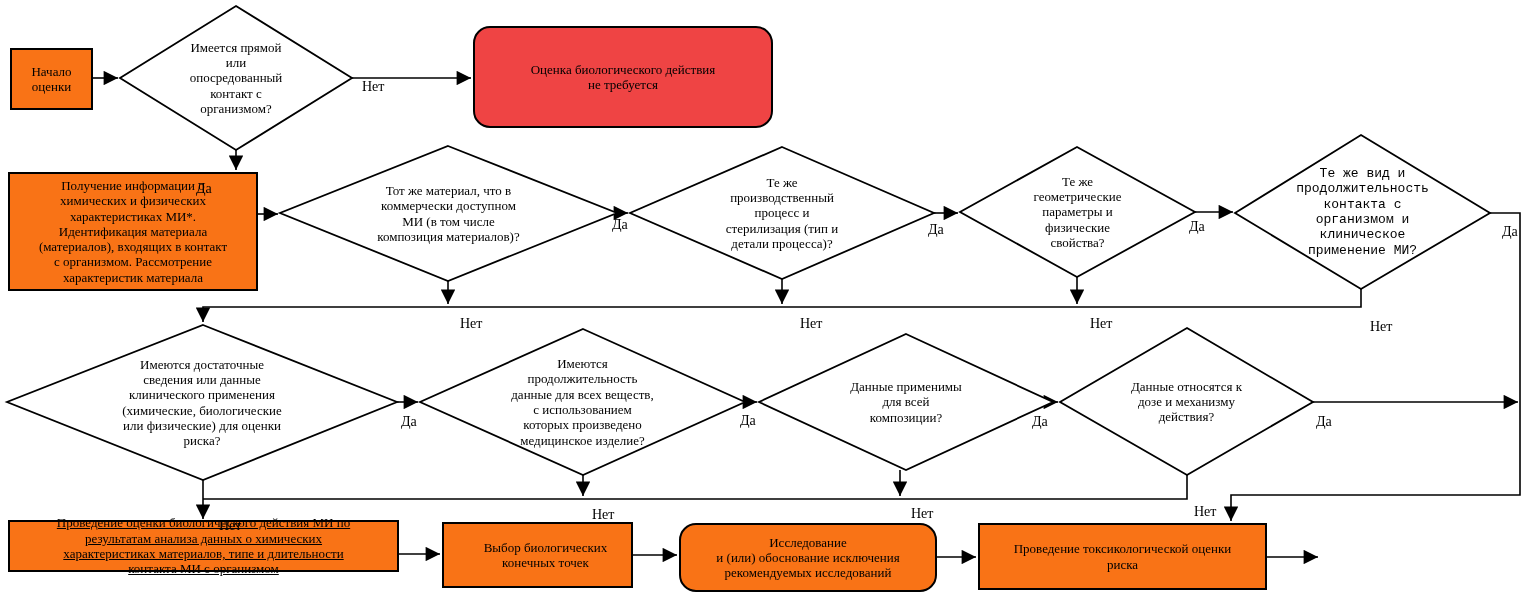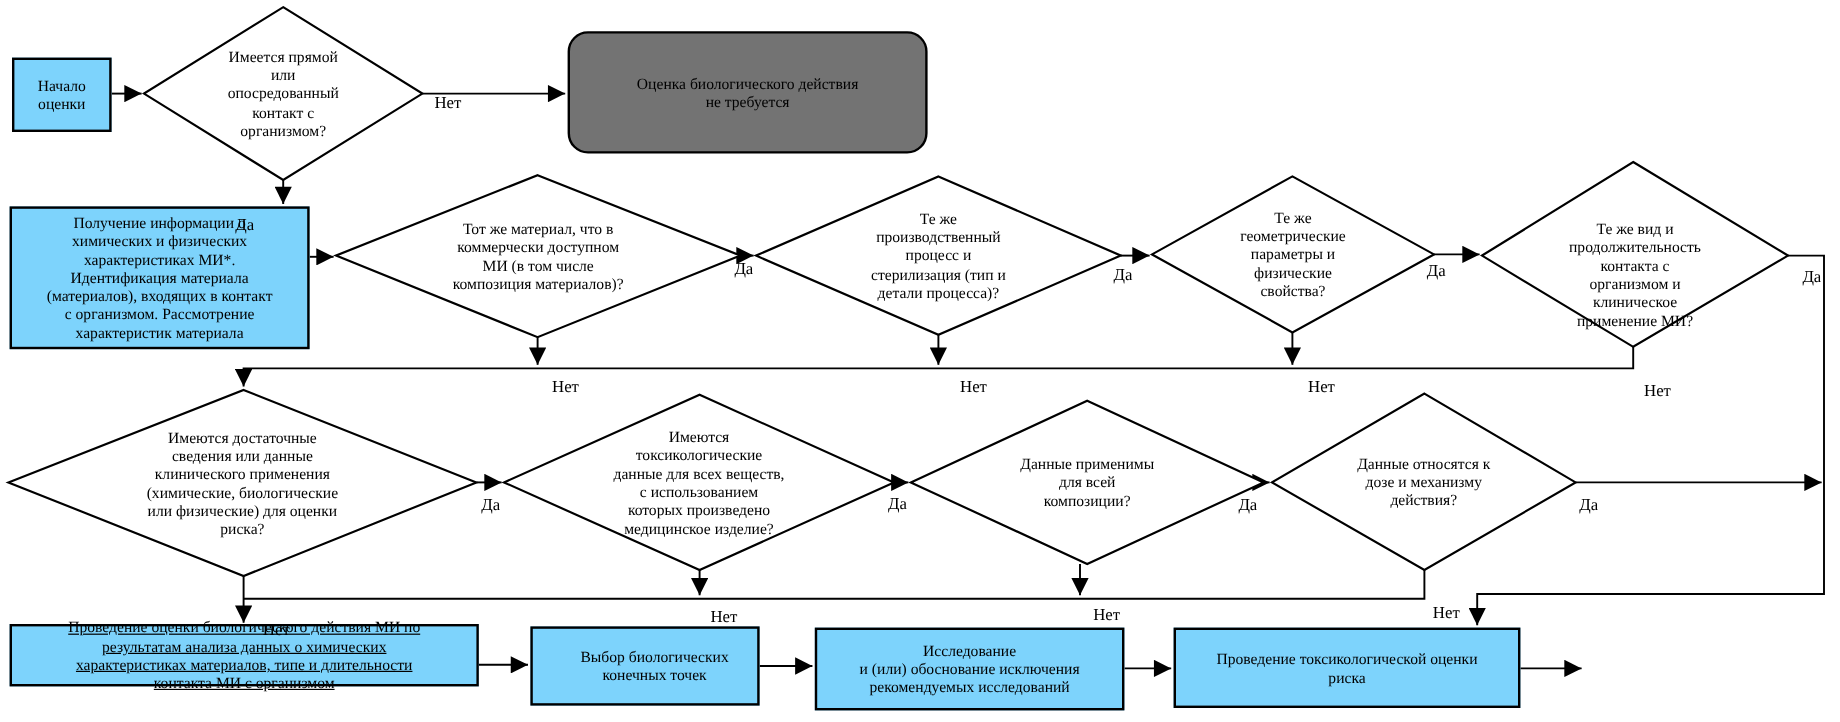--- a/index.html
+++ b/index.html
@@ -1,22 +1,22 @@
 <!DOCTYPE html>
 <html><head>
 <meta charset="utf-8">
 <style>
   html,body{margin:0;padding:0;background:#fff;}
   .canvas{position:relative;width:1533px;height:602px;background:#ffffff;
           font-family:"Liberation Serif", serif;color:#000;overflow:hidden;}
   svg.connectors{position:absolute;left:0;top:0;z-index:1;}
   .node{position:absolute;z-index:2;display:flex;align-items:center;justify-content:center;
         text-align:center;white-space:pre-line;font-size:13px;line-height:1.18;}
-  .box{border:2px solid #000;background:#7dd3fc;box-sizing:border-box;}
-  .rounded{border:2px solid #000;background:#737373;border-radius:17px;box-sizing:border-box;}
+  .box{border:2px solid #000;background:#f97316;box-sizing:border-box;}
+  .rounded{border:2px solid #000;background:#ef4444;border-radius:17px;box-sizing:border-box;}
   .diamond-text{background:transparent;z-index:3;padding:0 14px;box-sizing:border-box;}
   .lbl{position:absolute;z-index:3;font-size:14px;line-height:1;white-space:nowrap;margin-top:34px;}
 </style>
 </head>
 <body>
 
 <div class="canvas">
 
   <svg class="connectors" width="1533" height="602" viewBox="0 0 1533 602">
     <defs>
@@ -93,36 +93,36 @@
 процесс и
 стерилизация (тип и
 детали процесса)?</div>
 
   <div class="node diamond-text" style="left:960px;top:147px;width:235px;height:130px;">Те же
 геометрические
 параметры и
 физические
 свойства?</div>
 
-  <div class="node diamond-text" style="left:1235px;top:152px;width:255px;height:154px;">Те же вид и
+  <div class="node diamond-text" style="left:1235px;top:135px;width:255px;height:154px;font-family:Liberation Mono, monospace;">Те же вид и
 продолжительность
 контакта с
 организмом и
 клиническое
 применение МИ?</div>
 
   <div class="node diamond-text" style="left:7px;top:325px;width:390px;height:155px;">Имеются достаточные
 сведения или данные
 клинического применения
 (химические, биологические
 или физические) для оценки
 риска?</div>
 
   <div class="node diamond-text" style="left:420px;top:329px;width:325px;height:146px;">Имеются
-токсикологические
+продолжительность
 данные для всех веществ,
 с использованием
 которых произведено
 медицинское изделие?</div>
 
   <div class="node diamond-text" style="left:759px;top:334px;width:294px;height:136px;">Данные применимы
 для всей
 композиции?</div>
 
   <div class="node diamond-text" style="left:1060px;top:328px;width:253px;height:147px;">Данные относятся к
@@ -130,21 +130,21 @@
 действия?</div>
 
   <div class="node box" style="left:8px;top:520px;width:391px;height:52px;text-decoration:underline;">Проведение оценки биологического действия МИ по
 результатам анализа данных о химических
 характеристиках материалов, типе и длительности
 контакта МИ с организмом</div>
 
   <div class="node box" style="left:442px;top:522px;width:191px;height:66px;padding-left:16px;">Выбор биологических
 конечных точек</div>
 
-  <div class="node box" style="left:679px;top:523px;width:258px;height:69px;">Исследование
+  <div class="node box" style="left:679px;top:523px;width:258px;height:69px;border-radius:17px;">Исследование
 и (или) обоснование исключения
 рекомендуемых исследований</div>
 
   <div class="node box" style="left:978px;top:523px;width:289px;height:67px;">Проведение токсикологической оценки
 риска</div>
 
 
   <div class="lbl" style="left:362px;top:46px;">Нет</div>
   <div class="lbl" style="left:196px;top:148px;">Да</div>
 

